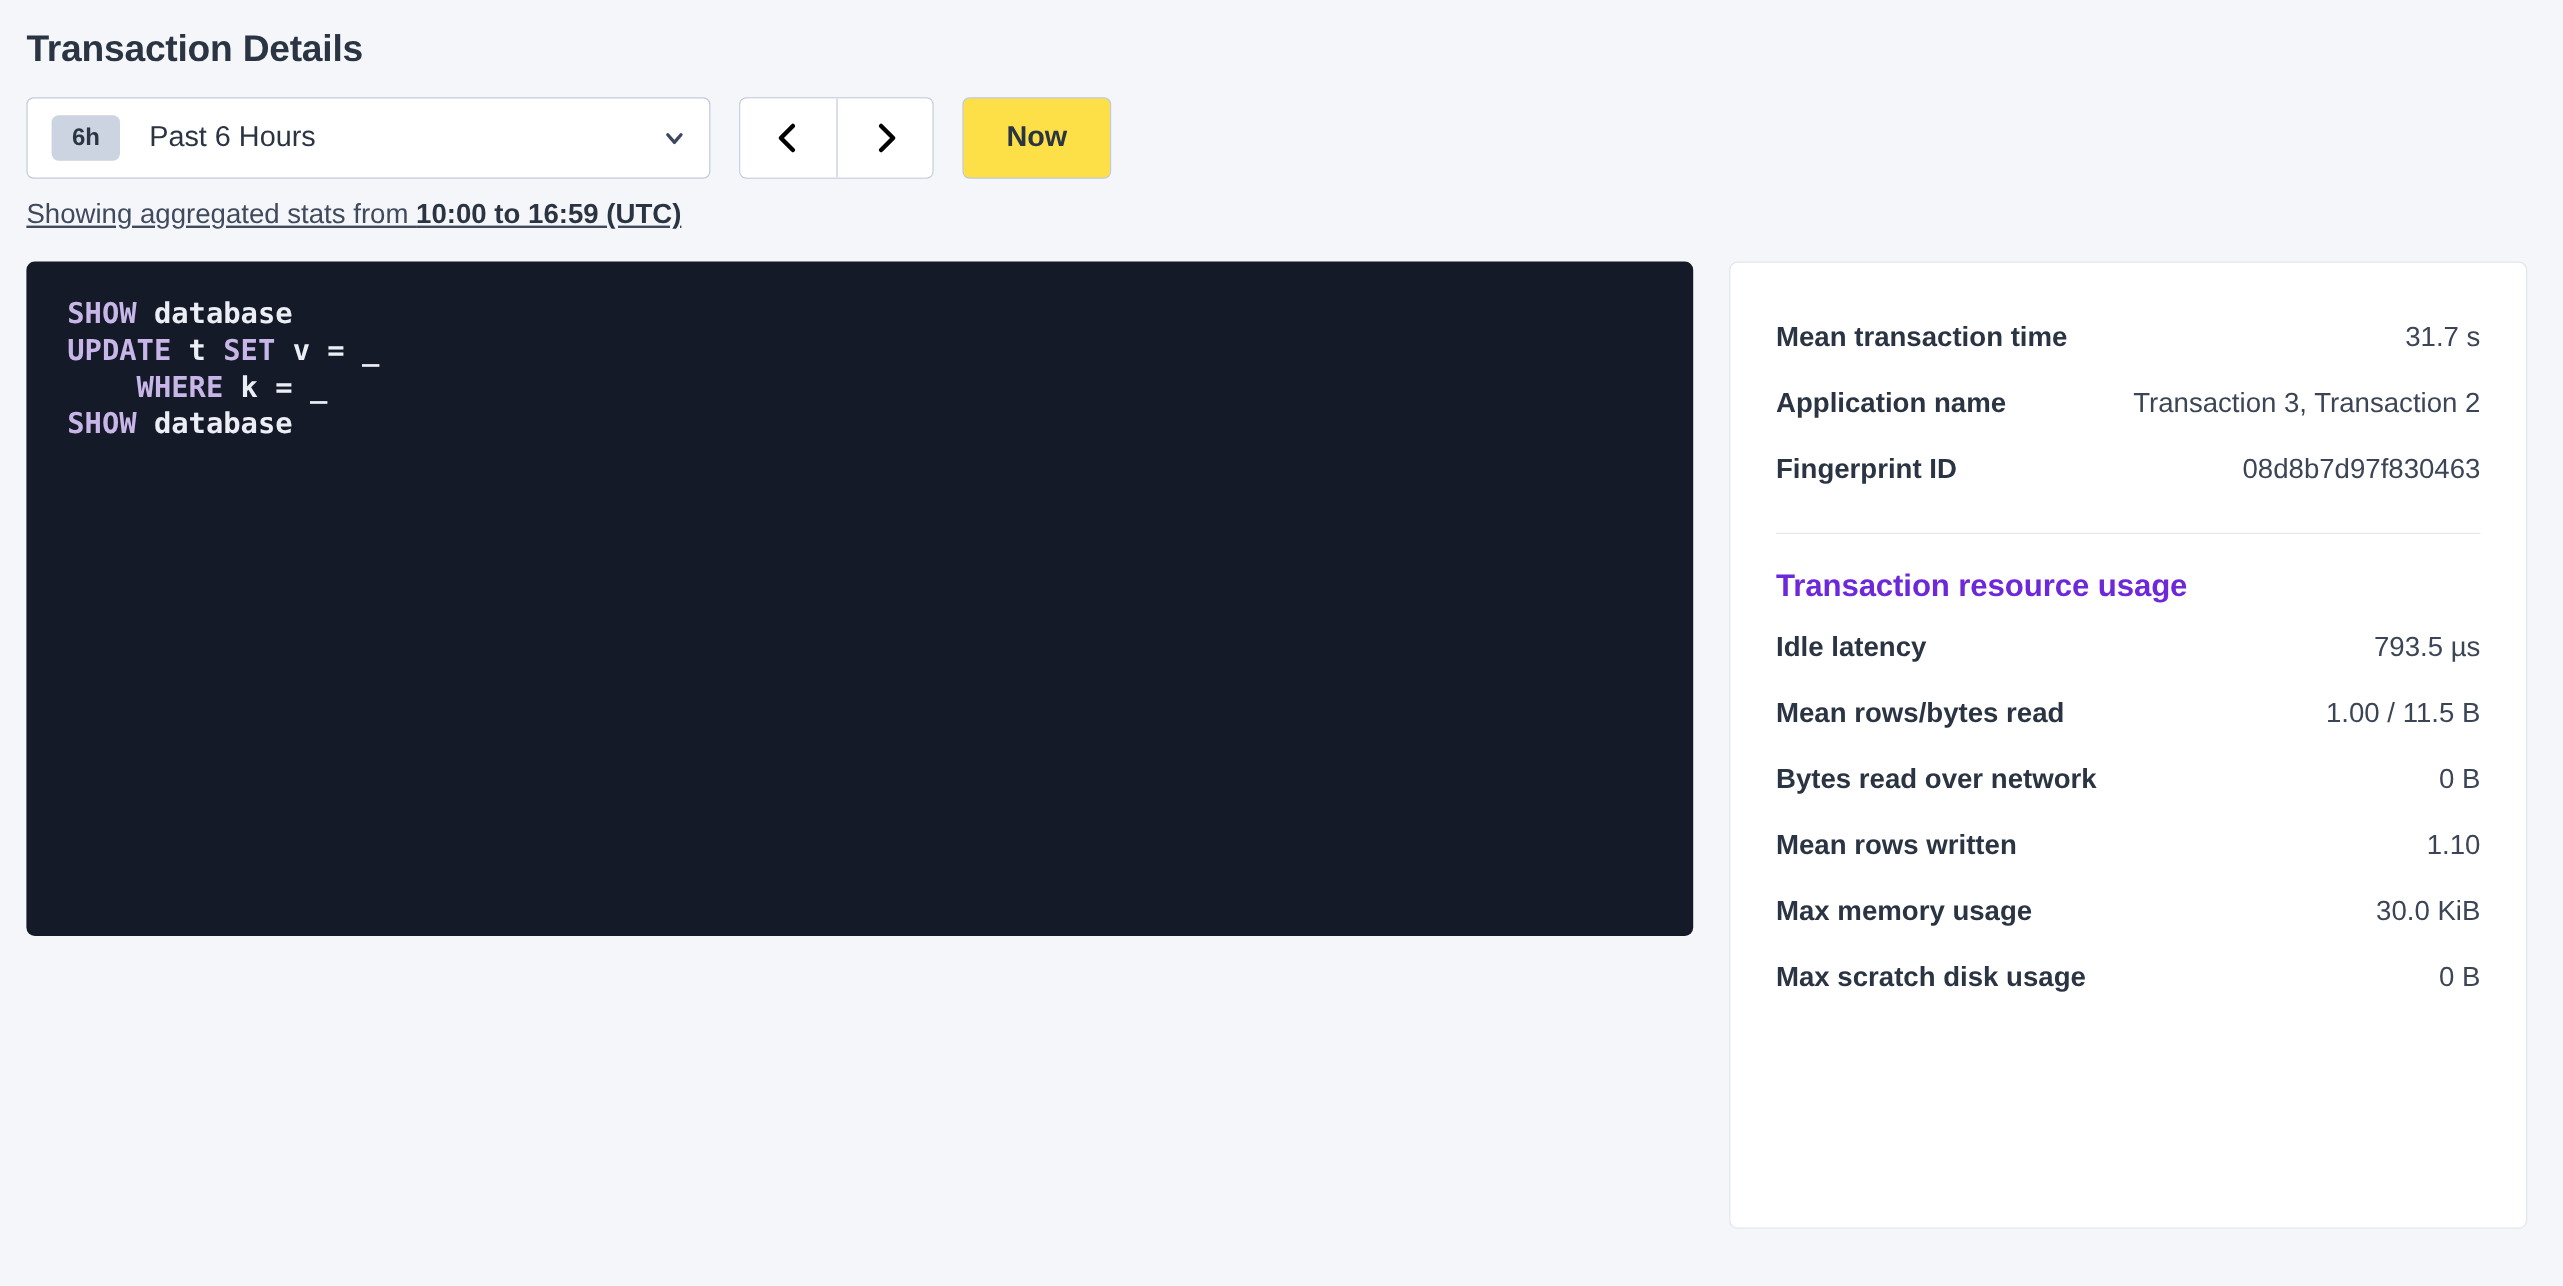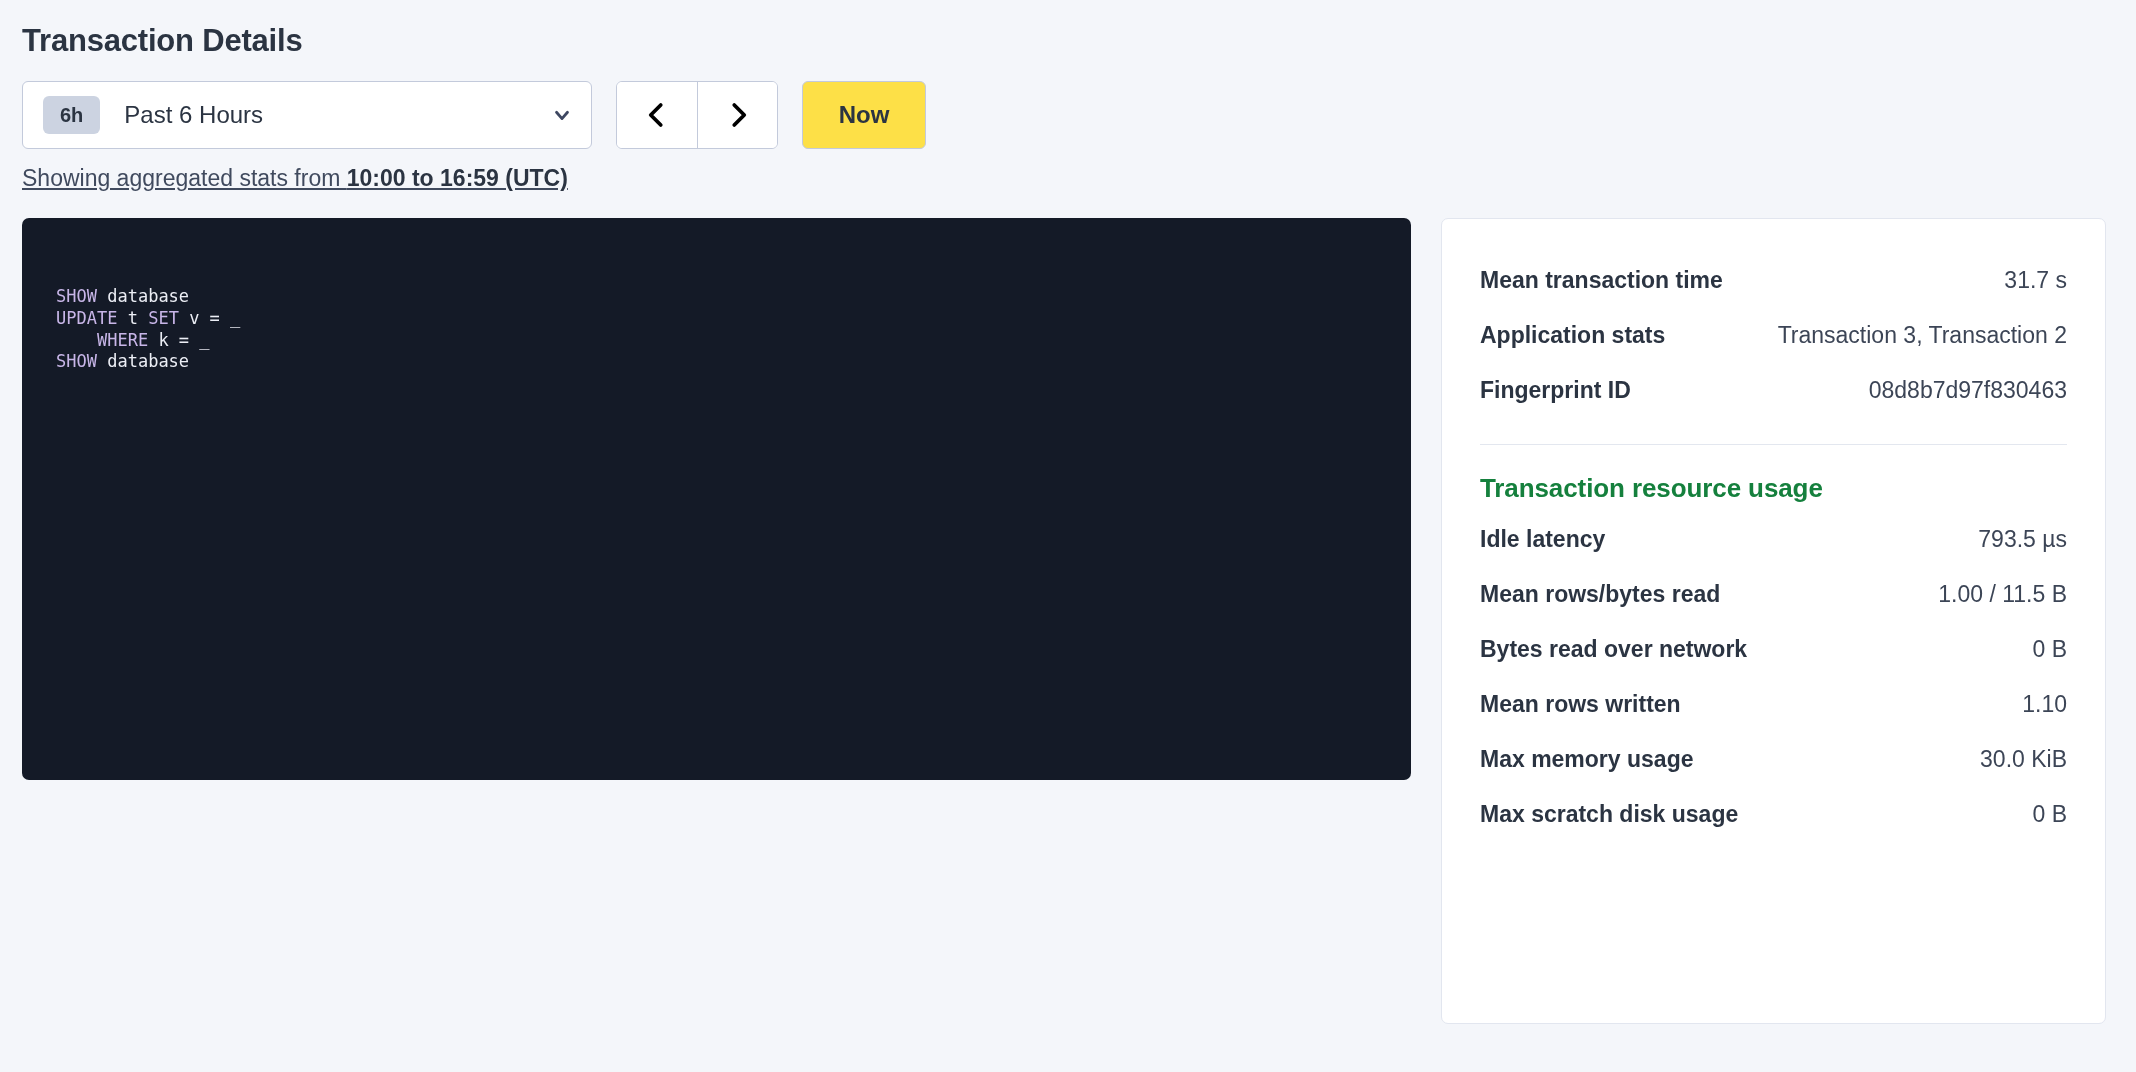--- a/index.html
+++ b/index.html
@@ -129,26 +129,25 @@
     width: 1389px;
     height: 562px;
     background: #141a27;
     border-radius: 7px;
     padding: 28px 34px;
     overflow: hidden;
     flex: none;
   }
   .code-block pre {
     font-family: "DejaVu Sans Mono", monospace;
-    font-size: 17px;
+    font-size: 24px;
     line-height: 1.28;
     white-space: pre;
     color: #e9ebf2;
-    font-weight: normal;
-    margin-top: 40px;
+    font-weight: bold;
   }
   .tok-kw { color: #c8b6e8; }
   .tok-id { color: #eceef5; }
 
   
   .stats-card {
     width: 665px;
     min-height: 806px;
     background: #ffffff;
     border: 1px solid #e2e6ef;
@@ -180,21 +179,21 @@
 
   .card-divider {
     height: 1px;
     background: #e3e7ef;
     margin: 26px 0 14px 0;
   }
 
   .section-heading {
     font-size: 26px;
     font-weight: bold;
-    color: #15803d;
+    color: #6d28d9;
     padding: 14px 0 8px 0;
     letter-spacing: -0.1px;
   }
 </style>
 </head>
 <body>
 
 <div class="page">
 
   <h1 class="page-title">Transaction Details</h1>
@@ -245,21 +244,21 @@
     </div>
 
     <div class="stats-card">
 
       <div id="details-rows">
           <div class="stat-row">
             <span class="stat-label">Mean transaction time</span>
             <span class="stat-value">31.7 s</span>
           </div>
           <div class="stat-row">
-            <span class="stat-label">Application stats</span>
+            <span class="stat-label">Application name</span>
             <span class="stat-value">Transaction 3, Transaction 2</span>
           </div>
           <div class="stat-row">
             <span class="stat-label">Fingerprint ID</span>
             <span class="stat-value">08d8b7d97f830463</span>
           </div>
         </div>
 
       <div class="card-divider"></div>
 

